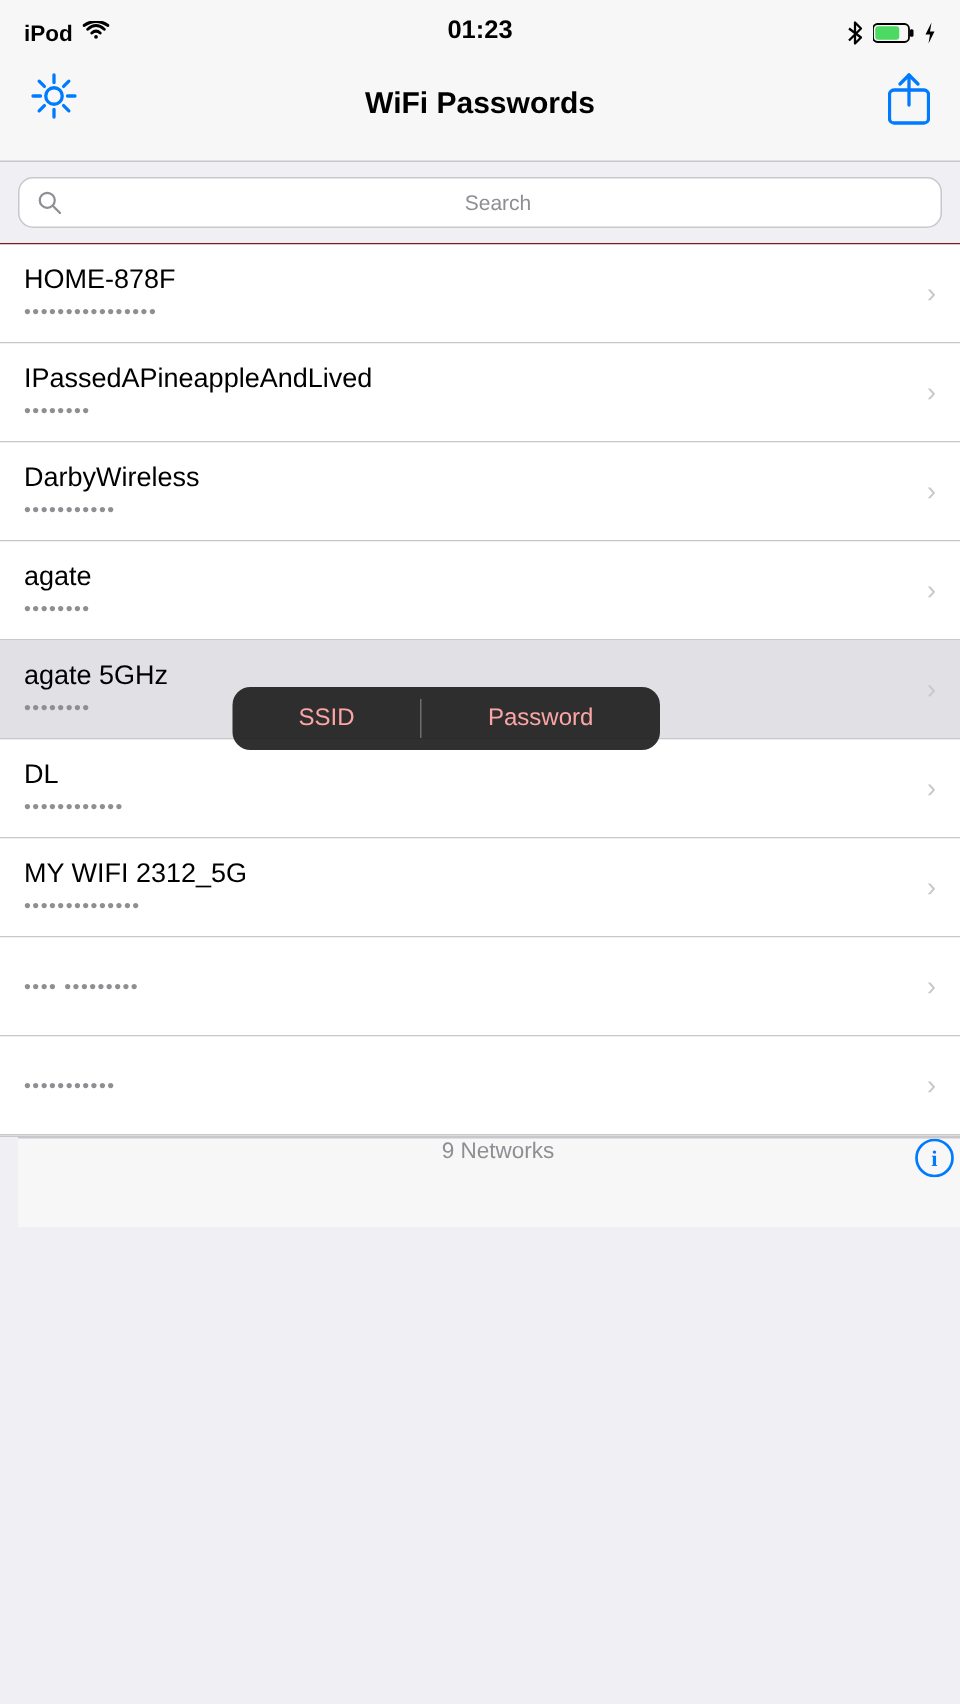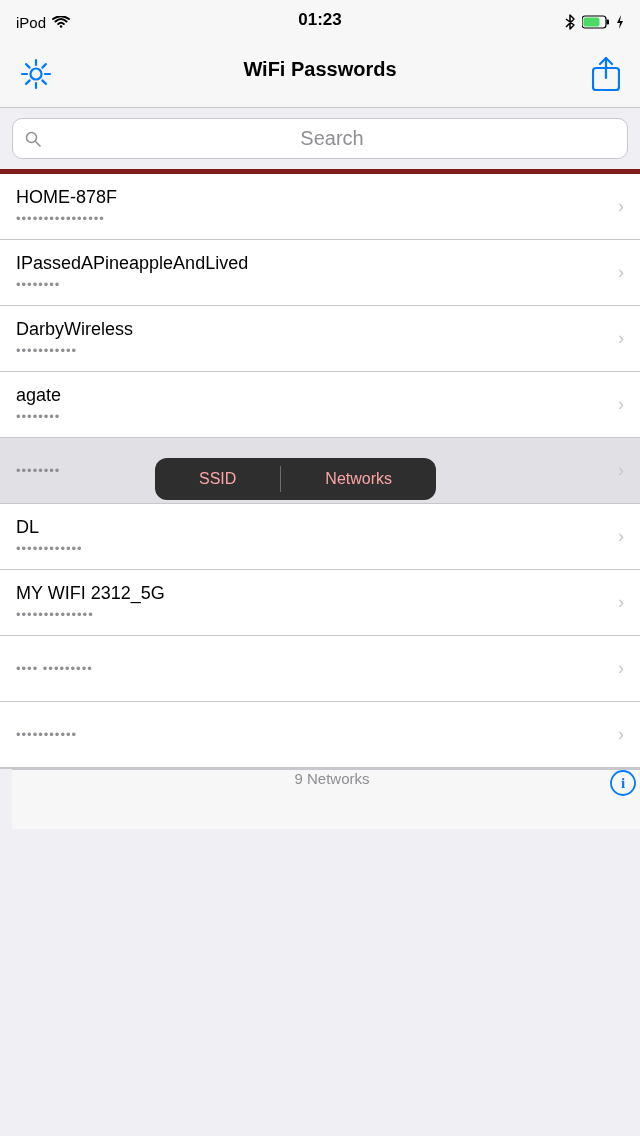--- a/index.html
+++ b/index.html
@@ -19,43 +19,42 @@
       align-items: center;
       justify-content: space-between;
       height: 44px;
       background: #f7f7f7;
       padding: 0 16px;
       font-size: 15px;
       font-weight: 600;
     }
     .status-left {
       display: flex;
-      align-items: center;
       gap: 6px;
       font-size: 15px;
-      font-weight: 400;
+      font-weight: 700;
     }
     .status-center {
       font-size: 17px;
       font-weight: 700;
       position: absolute;
       left: 50%;
       transform: translateX(-50%);
       top: 10px;
     }
     .status-right {
       display: flex;
       align-items: center;
       gap: 6px;
     }
 
     
     .nav-bar {
       display: flex;
-      align-items: center;
+      align-items: flex-start;
       justify-content: space-between;
       height: 64px;
       background: #f7f7f7;
       border-bottom: 1px solid #c8c8cc;
       padding: 0 16px;
     }
     .nav-title {
       font-size: 20px;
       font-weight: 700;
       color: #000;
@@ -87,32 +86,32 @@
       align-items: center;
       background: #fff;
       border-radius: 10px;
       padding: 8px 12px;
       gap: 8px;
       border: 1px solid #c8c8cc;
     }
     .search-bar input {
       border: none;
       outline: none;
-      font-size: 20px;
+      font-size: 14px;
       color: #8e8e93;
       background: transparent;
       flex: 1;
       text-align: center;
     }
     .search-bar input::placeholder { color: #8e8e93; }
 
     
     .list-container {
       background: #fff;
-      border-top: 5px solid #7f1d1d;
+      border-top: 1px solid #7f1d1d;
       border-bottom: 1px solid #c8c8cc;
     }
     .list-item {
       display: flex;
       align-items: center;
       padding: 10px 16px 10px 16px;
       background: #fff;
       border-bottom: 1px solid #c8c8cc;
       min-height: 66px;
       position: relative;
@@ -298,20 +297,21 @@
   </div>
     <div class="list-item">
     <div class="list-item-content">
       <div class="list-item-name">agate</div>
       <div class="list-item-password">••••••••</div>
     </div>
     <span class="chevron">›</span>
   </div>
     <div class="list-item highlighted">
     <div class="list-item-content">
+      <div class="list-item-name">agate 5GHz</div>
       <div class="list-item-password">••••••••</div>
     </div>
     <span class="chevron">›</span>
   </div>
     <div class="list-item">
     <div class="list-item-content">
       <div class="list-item-name">DL</div>
       <div class="list-item-password">••••••••••••</div>
     </div>
     <span class="chevron">›</span>
@@ -333,21 +333,21 @@
     <div class="list-item-content">
       <div class="list-item-password">•••••••••••</div>
     </div>
     <span class="chevron">›</span>
   </div>
   </div>
 
 <div class="tooltip">
   <button class="tooltip-btn">SSID</button>
   <div class="tooltip-divider"></div>
-  <button class="tooltip-btn">Networks</button>
+  <button class="tooltip-btn">Password</button>
 </div>
 
 <div class="footer" style="position:relative; margin-top: 0;">
   <span class="footer-text">9 Networks</span>
   <div class="footer-info">
     <svg width="26" height="26" viewBox="0 0 26 26">
       <circle cx="13" cy="13" r="12" stroke="#007aff" stroke-width="1.8" fill="none"></circle>
       <text x="13" y="18" text-anchor="middle" font-size="15" font-weight="700" fill="#007aff" font-family="Georgia, serif">i</text>
     </svg>
   </div>

